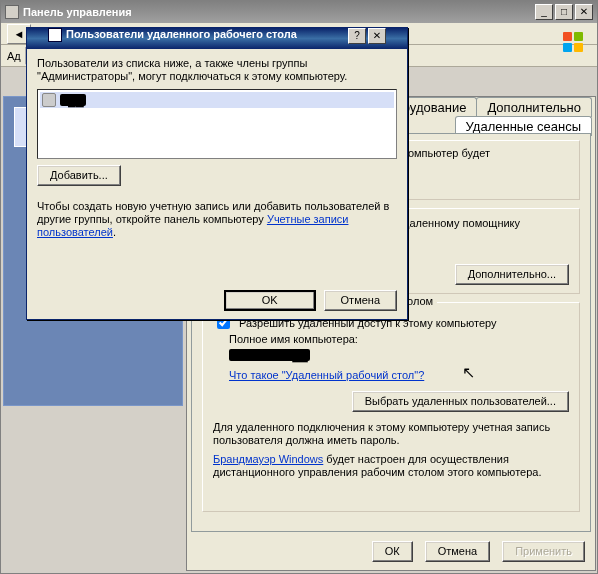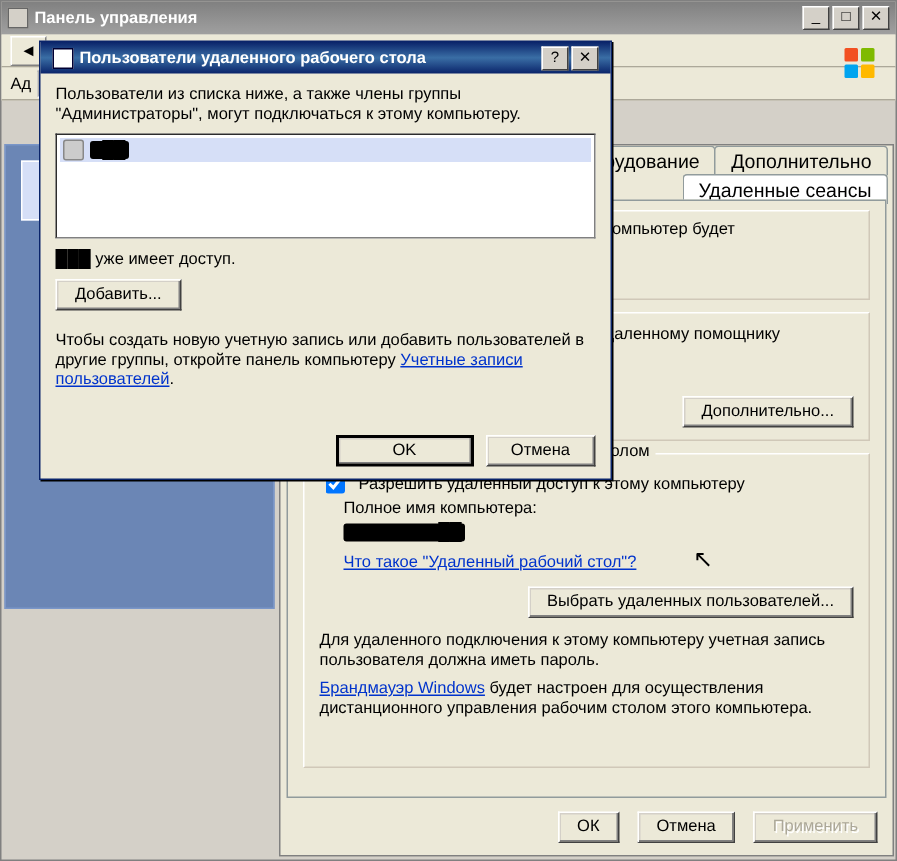--- a/index.html
+++ b/index.html
@@ -41,21 +41,21 @@
   .winbtn.disabled { color:#aca899; text-shadow:1px 1px #fff; }
   .linklike { color:#0033cc; text-decoration:underline; cursor:pointer; }
 
   .sysprop-btns { position:absolute; bottom:8px; right:10px; display:flex; gap:12px;justify-content:space-between; }
 
   .sidepanel { position:absolute; left:2px; top:95px; width:180px; height:310px; background:#6b86b5; border:1px solid #7a96c8; }
   .sidebox { margin:10px; height:40px; background:#d6dff7; border:1px solid #fff; }
 
   
   .dialog { position: absolute; left: 26px; top: 27px; width: 382px; height: 293px; background: #ece9d8; border: 1px solid #0a246a; box-shadow: 1px 1px 0 #000; }
-  .dlg-titlebar { height: 21px; background: linear-gradient(#0a246a, #3a6ea5, #0a246a); display:flex; align-items:center; padding:0 8px; }
+  .dlg-titlebar { height: 21px; background: linear-gradient(#0a246a, #3a6ea5, #0a246a); display:flex; padding:0 21px; }
   .dlg-titlebar .icon { width:14px; height:14px; background:#fff; border:1px solid #003; margin-right:4px; }
   .dlg-title { flex:1; color:#fff; font-weight:bold; }
   .dlg-body { padding: 8px 10px 10px 10px; position:relative; height:calc(100% - 21px); }
   .dlg-text { line-height:13px; }
   .listbox { margin-top:6px; border:1px inset #808080; background:#fff; height:70px; padding:2px; overflow:hidden; }
   .list-item { display:flex; align-items:center; gap:4px; padding:1px 2px; }
   .list-item.sel { background:#d6dff7; }
   .usericon { width:14px; height:14px; background:#ccc; border:1px solid #888; border-radius:2px; display:inline-block; }
   .dlg-row { margin-top:6px; display:flex; gap:10px; align-items:center; }
   .dlg-bottom-btns { position:absolute; right:10px; bottom:8px; display:flex; gap:8px; }
@@ -148,21 +148,20 @@
     </div>
   </div>
   <div class="dlg-body">
     <div class="dlg-text">Пользователи из списка ниже, а также члены группы "Администраторы", могут подключаться к этому компьютеру.</div>
     <div class="listbox">
       <div class="list-item sel">
         <span class="usericon"></span>
         <span><span class="redact">g██</span></span>
       </div>
     </div>
-    <div class="dlg-text" style="margin-top:8px;"><span>███ уже имеет доступ.</span></div>
     <div class="dlg-row">
       <button class="winbtn">Добавить...</button>
     </div>
     <div class="dlg-text" style="margin-top:14px; line-height:13px;">
       <span>Чтобы создать новую учетную запись или добавить пользователей в другие группы, откройте панель компьютеру </span><a class="linklike">Учетные записи пользователей</a><span>.</span>
     </div>
     <div class="dlg-bottom-btns">
       <button class="winbtn" style="border:2px solid #000; padding:1px 36px;">OK</button>
       <button class="winbtn" style="padding:2px 16px;">Отмена</button>
     </div>

